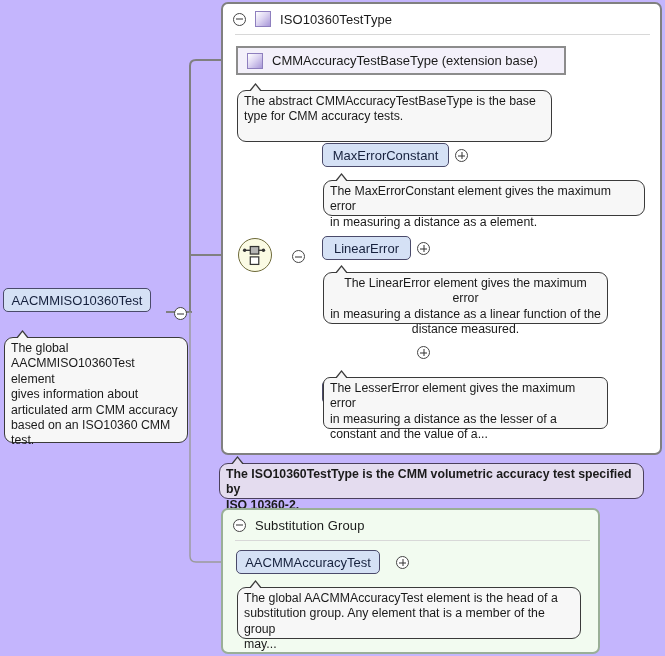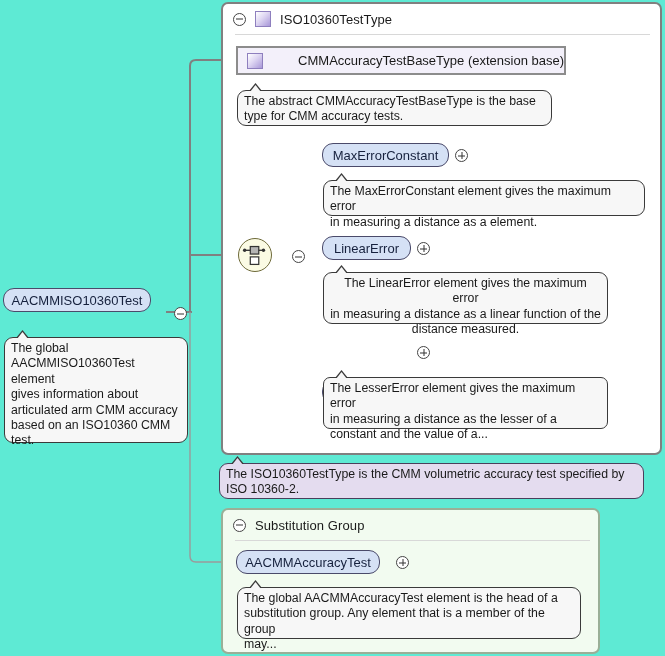--- a/index.html
+++ b/index.html
@@ -9,21 +9,21 @@
   }
   body {
     font-family: "Liberation Sans", sans-serif;
     -webkit-font-smoothing: antialiased;
   }
   #canvas {
     position: relative;
     width: 665px;
     height: 656px;
     overflow: hidden;
-    background: #5eead4;
+    background: #c4b5fd;
   }
   .abs { position: absolute; }
 
   
   .wire {
     position: absolute;
     background: #808080;
   }
   .wire-h { height: 2px; }
 
@@ -117,32 +117,31 @@
 
   
   .extbase {
     position: absolute;
     border: 2px solid #8c8c8c;
     background: #f3f0fa;
     box-sizing: border-box;
     display: flex;
     align-items: center;
     white-space: nowrap;
-    justify-content: space-between;
   }
   .extbase .label {
     font-size: 13px;
     color: #1a1a1a;
   }
 
   
   .pill {
     position: absolute;
     border: 1px solid #4a4a6a;
-    border-radius: 11px;
+    border-radius: 5px;
     background: #d5e1f5;
     box-sizing: border-box;
     display: flex;
     align-items: center;
     justify-content: center;
     white-space: nowrap;
     padding: 0 10px;
   }
   .pill .label {
     font-size: 13px;
@@ -160,20 +159,21 @@
     background: #f7f7f7;
     box-sizing: border-box;
     padding: 3px 6px 4px 6px;
     font-size: 12.3px;
     line-height: 15.4px;
     color: #1a1a1a;
   }
   .bubble.purple {
     background: #e4dcef;
     border-color: #4a3f5c;
+    font-weight: bold;
   }
   
   .bubble .notch,
   .bubble .notch-in {
     position: absolute;
     width: 13px;
     height: 8px;
     top: -8px;
     left: 11px;
   }
@@ -246,21 +246,21 @@
     <div class="hdr-sep" style="left:12px; top:30px; width:415px;"></div>
   </div>
 
   
   <div class="extbase" style="left:236px; top:46px; width:330px; height:29px;">
     <span class="type-swatch"></span>
     <span class="label">CMMAccuracyTestBaseType (extension base)</span>
   </div>
 
   
-  <div class="bubble" style="left:237px; top:90px; width:315px; height:36px;">
+  <div class="bubble" style="left:237px; top:90px; width:315px; height:52px;">
     <span class="notch"></span>
     <span class="notch-in"></span>
     <span class="txt">The abstract CMMAccuracyTestBaseType is the base
 type for CMM accuracy tests.</span>
   </div>
 
   
   <div class="compositor" style="left:238px; top:238px;">
     <svg class="comp-glyph" viewBox="0 0 34 34">
       <line x1="6" y1="12" x2="26" y2="12" stroke="#333" stroke-width="1.4"></line>

